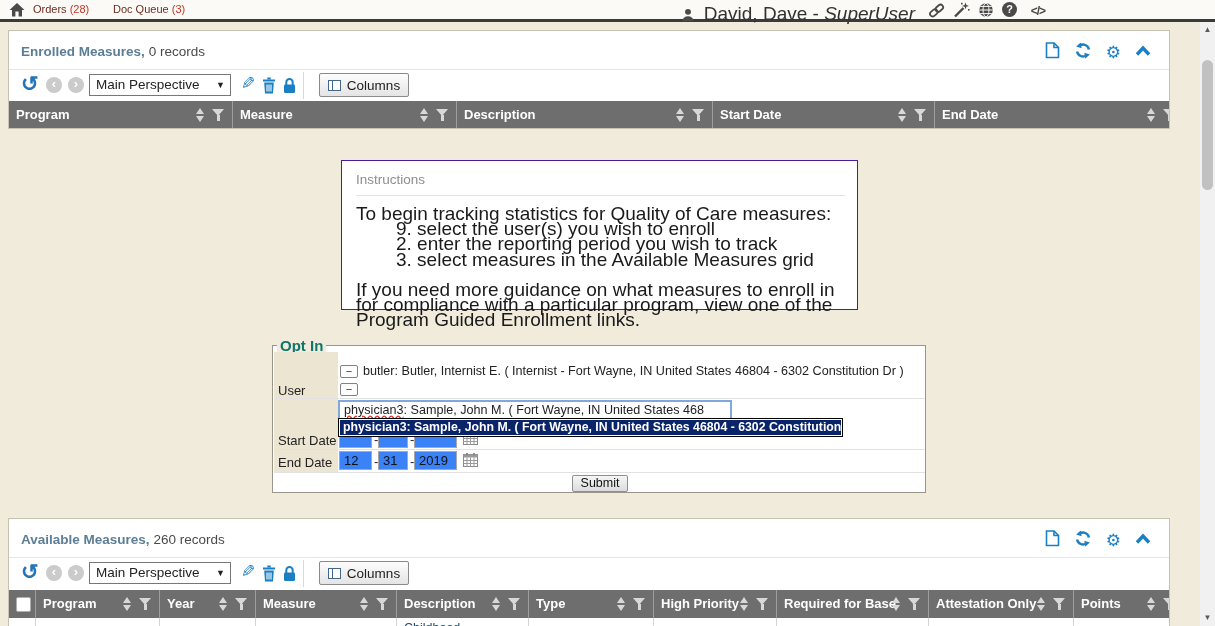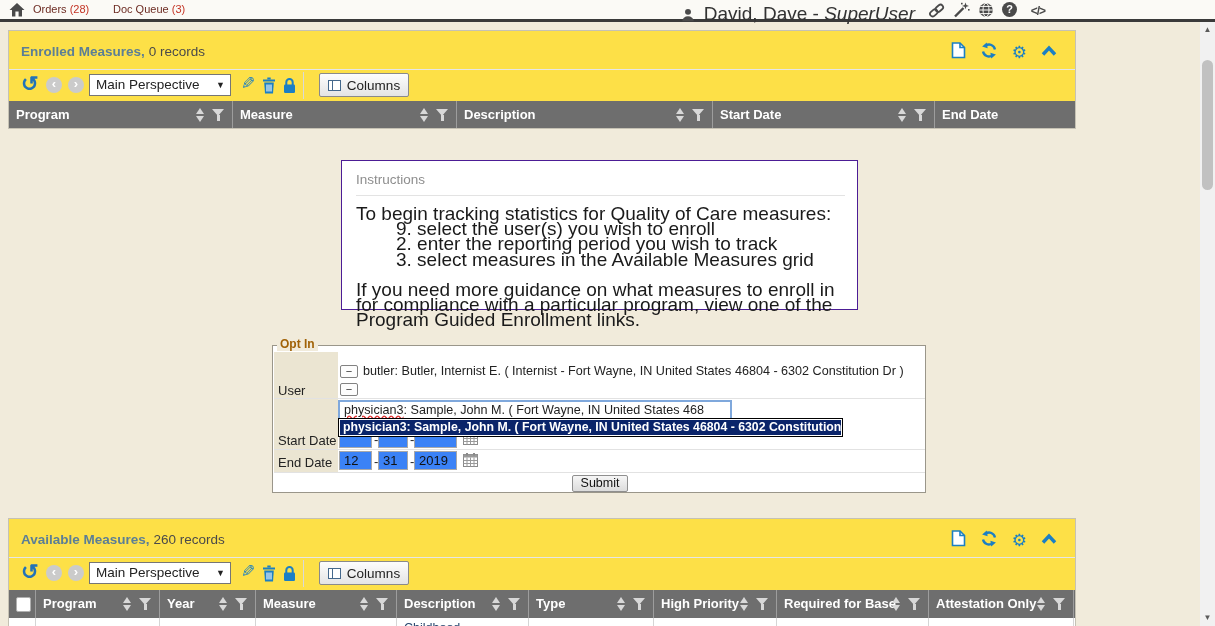--- a/index.html
+++ b/index.html
@@ -11,21 +11,21 @@
   .tb-home{position:absolute;left:9px;top:2px;}
   .tb-nav{position:absolute;top:3px;font-size:11px;text-align:center;}
   .tb-nav .lbl{color:#6d2c23;}
   .tb-nav .cnt{color:#c33425;}
   .tb-user{position:absolute;right:300px;top:3px;font-size:19px;color:#333;white-space:nowrap;}
   .tb-user .role{font-style:italic;}
   .tb-ic{position:absolute;top:2px;color:#4a4a4a;}
   .code-ic{font-weight:bold;font-size:12px;color:#4a4a4a;letter-spacing:-1px;}
   .help-circle{display:inline-block;width:15px;height:15px;border-radius:50%;background:#4a4a4a;color:#fff;font-size:11px;font-weight:bold;text-align:center;line-height:15px;}
   
-  .panel{position:absolute;left:8px;width:1068px;background:#fde047;border:1px solid #c6c2b4;box-sizing:border-box;overflow:hidden;}
+  .panel{position:absolute;left:8px;width:1162px;background:#ffffff;border:1px solid #c6c2b4;box-sizing:border-box;overflow:hidden;}
   .panel-title{position:absolute;left:12px;top:13px;font-size:13.5px;white-space:nowrap;}
   .panel-title b{color:#5b7e96;}
   .panel-title .rec{color:#4a4a4a;margin-left:4px;}
   .panel-titleicons{position:absolute;top:11px;right:18px;display:flex;gap:14px;align-items:center;}
   .titlebar-sep{position:absolute;left:0;top:38px;width:100%;height:1px;background:#e6e6e6;}
   .toolbar{position:absolute;left:0;top:39px;width:100%;height:31px;}
   .undo-ic{position:absolute;left:12px;top:2px;font-size:21px;font-weight:bold;color:#2273b8;}
   .nav-circle{position:absolute;top:7px;width:16px;height:16px;border-radius:50%;background:#cbcbcb;color:#fff;font-size:13px;font-weight:bold;text-align:center;line-height:14px;}
   .persp{position:absolute;left:80px;top:4px;width:142px;height:22px;border:1px solid #767676;background:#fff;box-sizing:border-box;font-size:13.5px;line-height:20px;padding-left:6px;}
   .persp .arrow{position:absolute;right:5px;top:0;font-size:9px;color:#222;line-height:20px;}
@@ -47,21 +47,21 @@
   .hd-checkbox{position:absolute;left:7px;top:7px;width:13px;height:13px;background:#fff;border:1px solid #b0b0b0;border-radius:2px;}
   
   .instructions{position:absolute;left:341px;top:160px;width:517px;height:150px;background:#fff;border:1px solid #4c1d95;box-sizing:border-box;}
   .ins-title{position:absolute;left:14px;top:11px;color:#8e8e8e;font-size:13.5px;}
   .ins-hr{position:absolute;left:14px;top:34px;width:489px;height:1px;background:#e3e3e3;}
   .ins-body{position:absolute;left:14px;top:45px;width:492px;font-size:19px;color:#1a1a1a;line-height:15.2px;}
   .ins-steps{margin:0 0 0 40px;padding:0;}
   .ins-footer{margin-top:15px;}
   
   .optin{position:absolute;left:272px;top:345px;width:654px;height:148px;border:1px solid #9a968a;background:#fff;box-sizing:border-box;}
-  .optin-legend{position:absolute;left:4px;top:-9px;background:#f1ebdb;padding:0 3px;color:#a16207;font-weight:bold;font-size:12px;}
+  .optin-legend{position:absolute;left:4px;top:-9px;background:#f1ebdb;padding:0 3px;color:#0f766e;font-weight:bold;font-size:15px;}
   .optin-labelcol{position:absolute;left:1px;top:6px;width:64px;height:120px;background:#ebe5d2;}
   .optin-sep{position:absolute;left:1px;width:651px;height:1px;background:#e2e2e2;}
   .flabel{position:absolute;left:5px;font-size:13px;color:#222;white-space:nowrap;}
   .minus-btn{position:absolute;left:67px;width:18px;height:13px;border:1px solid #828282;background:#fdfdfd;border-radius:2px;font-size:11px;line-height:9px;text-align:center;padding:0;color:#333;font-family:"Liberation Sans",sans-serif;}
   .sel-user{position:absolute;left:90px;font-size:12.6px;color:#222;white-space:nowrap;}
   .user-input{position:absolute;left:65px;top:54px;width:394px;height:21px;border:2px solid #7fa8dc;box-sizing:border-box;background:#fff;font-size:12.6px;line-height:17px;padding-left:4px;white-space:nowrap;overflow:hidden;}
   .misspell{text-decoration:underline;text-decoration-style:wavy;text-decoration-color:#e02b2b;}
   .suggest-box{position:absolute;left:65px;top:72px;width:505px;height:19px;border:1px solid #000;background:#fff;padding:1px;box-sizing:border-box;z-index:6;}
   .suggest-item{background:#0a246a;color:#fff;font-size:12.3px;font-weight:600;line-height:15px;padding:0 3px;white-space:nowrap;overflow:hidden;}
   .date-input{position:absolute;height:19px;border:1px solid #a9a9a9;box-sizing:border-box;font-family:"Liberation Sans",sans-serif;font-size:13px;padding:0 0 0 4px;color:#111;background:#3b82f6;}

